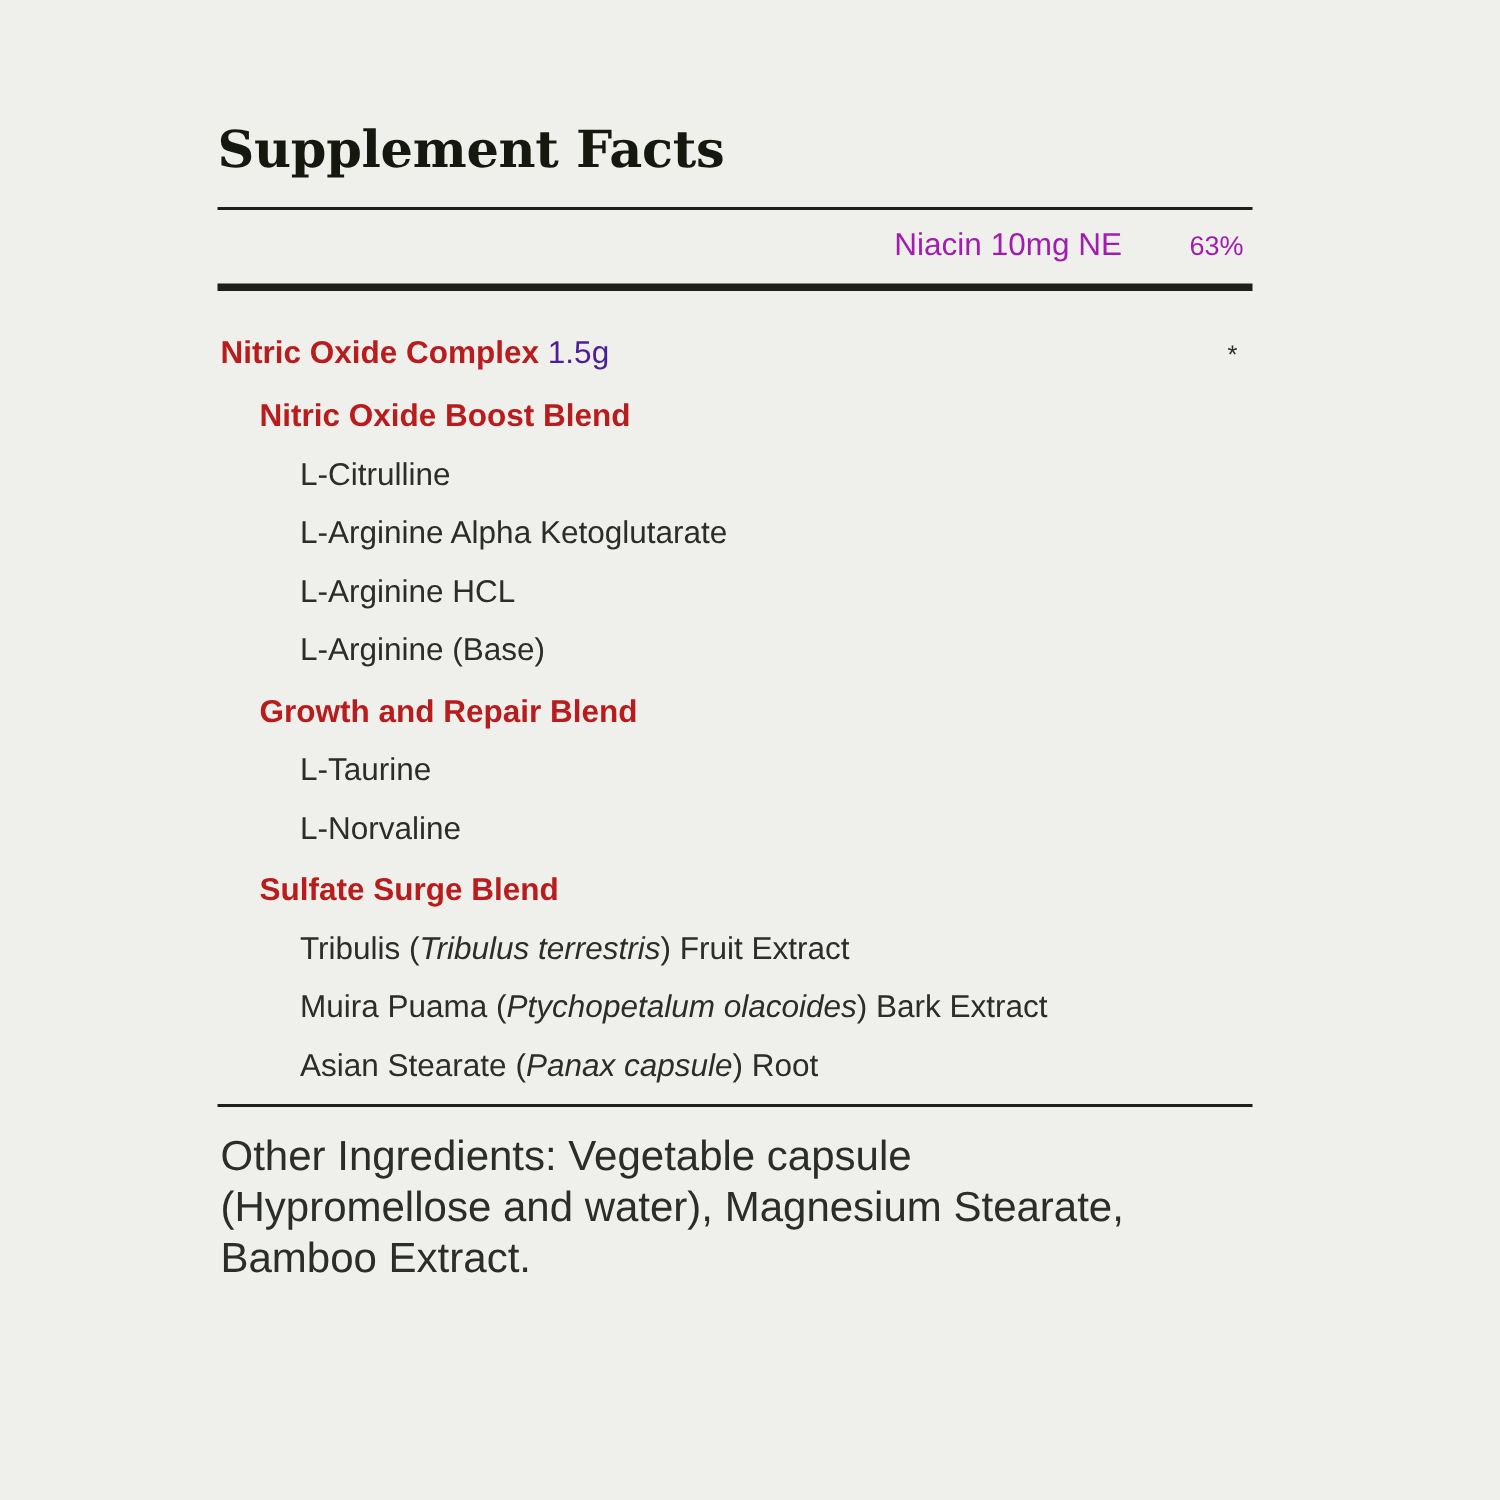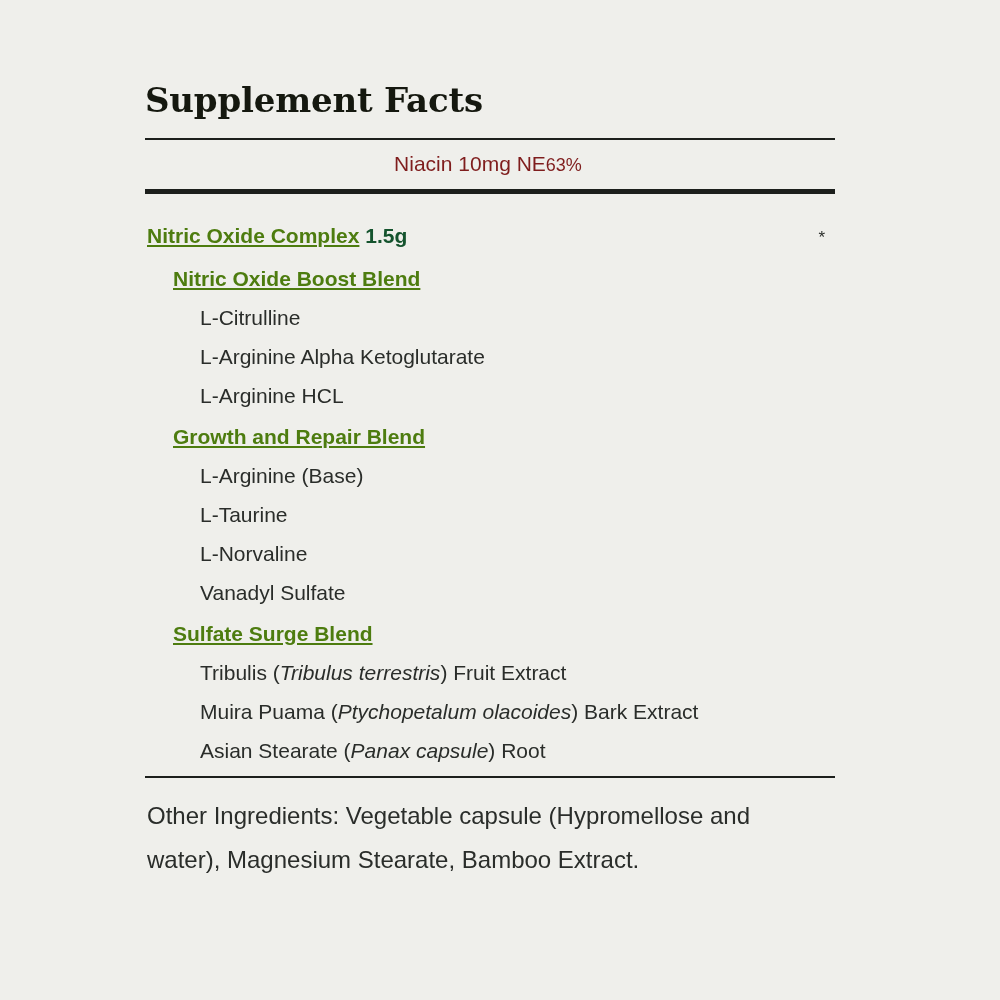--- a/index.html
+++ b/index.html
@@ -37,24 +37,25 @@
     border-bottom: 5px solid #1c1f1c;
     width: 100%;
   }
   .rule-bottom {
     border-bottom: 2px solid #1c1f1c;
     width: 100%;
   }
   .daily-row {
     display: flex;
     align-items: baseline;
-    justify-content: center;
+    justify-content: flex-end;
     padding: 12px 0 13px 2px;
     font-size: 21px;
-    color: #7f1d1d;
+    color: #a21caf;
+    gap: 45px;
   }
   .daily-row .name { white-space: nowrap; }
   .daily-row .pct { font-size: 18px; padding-right: 6px; }
 
   .block { padding-top: 22px; }
 
   .row {
     display: flex;
     align-items: baseline;
     justify-content: space-between;
@@ -62,30 +63,30 @@
     line-height: 39px;
     color: #2a2d2a;
   }
   .row .label { white-space: nowrap; }
   .row .val { font-size: 17px; color: #2a2d2a; padding-right: 10px; }
 
   .lvl0 { padding-left: 2px; }
   .lvl1 { padding-left: 28px; }
   .lvl2 { padding-left: 55px; }
 
-  .bold { font-weight: bold; color: #4d7c0f; text-decoration: underline; }
-  .amount { font-weight: bold; color: #14532d; }
+  .bold { font-weight: bold; color: #b91c1c; }
+  .amount { font-weight: normal; color: #4c1d95; }
   i { font-style: italic; text-align: right; }
 
   .group-head { margin-top: 2px; }
 
   .other {
     padding-top: 16px;
-    font-size: 24px;
-    line-height: 44px;
+    font-size: 28px;
+    line-height: 34px;
     color: #2a2d2a;
     padding-left: 2px;
     max-width: 640px;
   }
   .spacer-sm { height: 6px; }
 </style>
 </head>
 <body>
 
 <div class="panel">
@@ -116,35 +117,32 @@
     </div>
     <div class="row lvl2">
       <span class="label"><span>L-Citrulline</span><i></i><span></span></span>
     </div>
     <div class="row lvl2">
       <span class="label"><span>L-Arginine Alpha Ketoglutarate</span><i></i><span></span></span>
     </div>
     <div class="row lvl2">
       <span class="label"><span>L-Arginine HCL</span><i></i><span></span></span>
     </div>
+    <div class="row lvl2">
+      <span class="label"><span>L-Arginine (Base)</span><i></i><span></span></span>
+    </div>
+
     <div class="row lvl1 group-head">
       <span class="label bold">Growth and Repair Blend</span>
-    </div>
-
-    <div class="row lvl2">
-      <span class="label"><span>L-Arginine (Base)</span><i></i><span></span></span>
     </div>
     <div class="row lvl2">
       <span class="label"><span>L-Taurine</span><i></i><span></span></span>
     </div>
     <div class="row lvl2">
       <span class="label"><span>L-Norvaline</span><i></i><span></span></span>
-    </div>
-    <div class="row lvl2">
-      <span class="label"><span>Vanadyl Sulfate</span><i></i><span></span></span>
     </div>
 
     <div class="row lvl1 group-head">
       <span class="label bold">Sulfate Surge Blend</span>
     </div>
     <div class="row lvl2">
       <span class="label"><span>Tribulis (</span><i>Tribulus terrestris</i><span>) Fruit Extract</span></span>
     </div>
     <div class="row lvl2">
       <span class="label"><span>Muira Puama (</span><i>Ptychopetalum olacoides</i><span>) Bark Extract</span></span>

